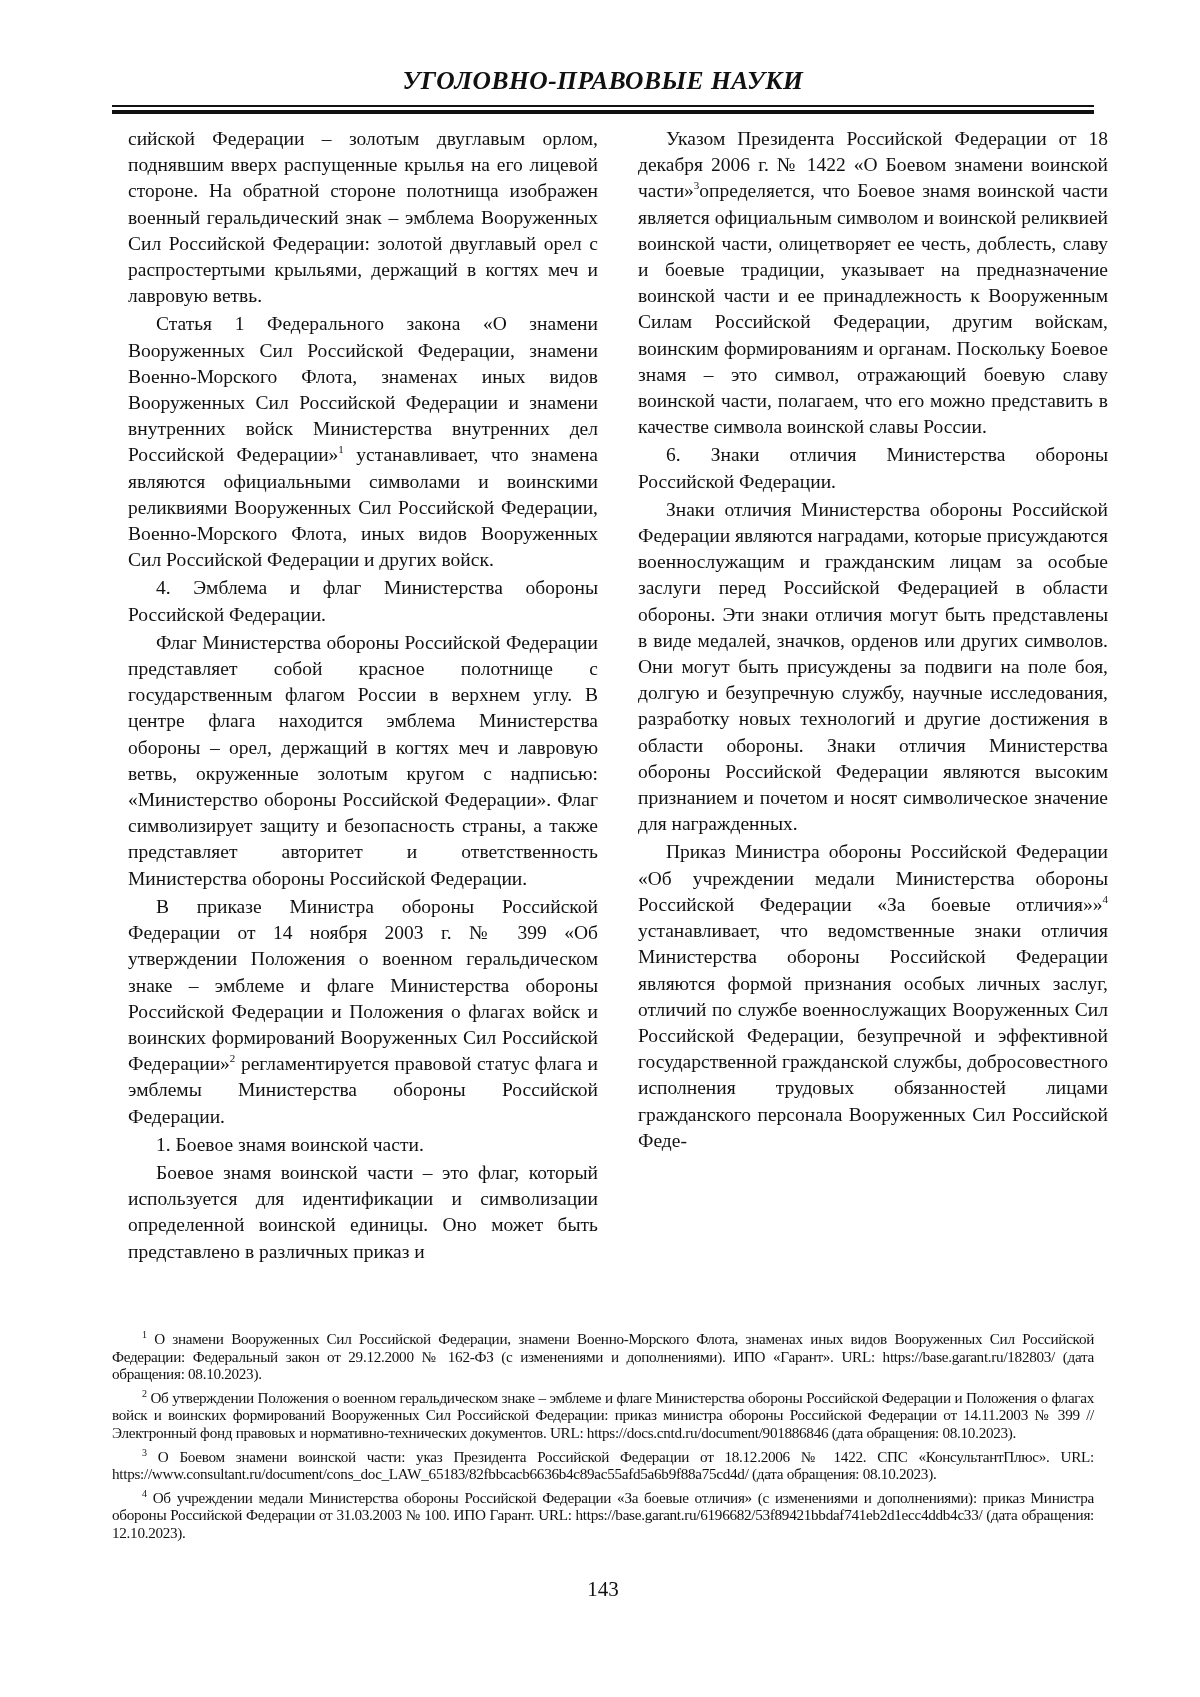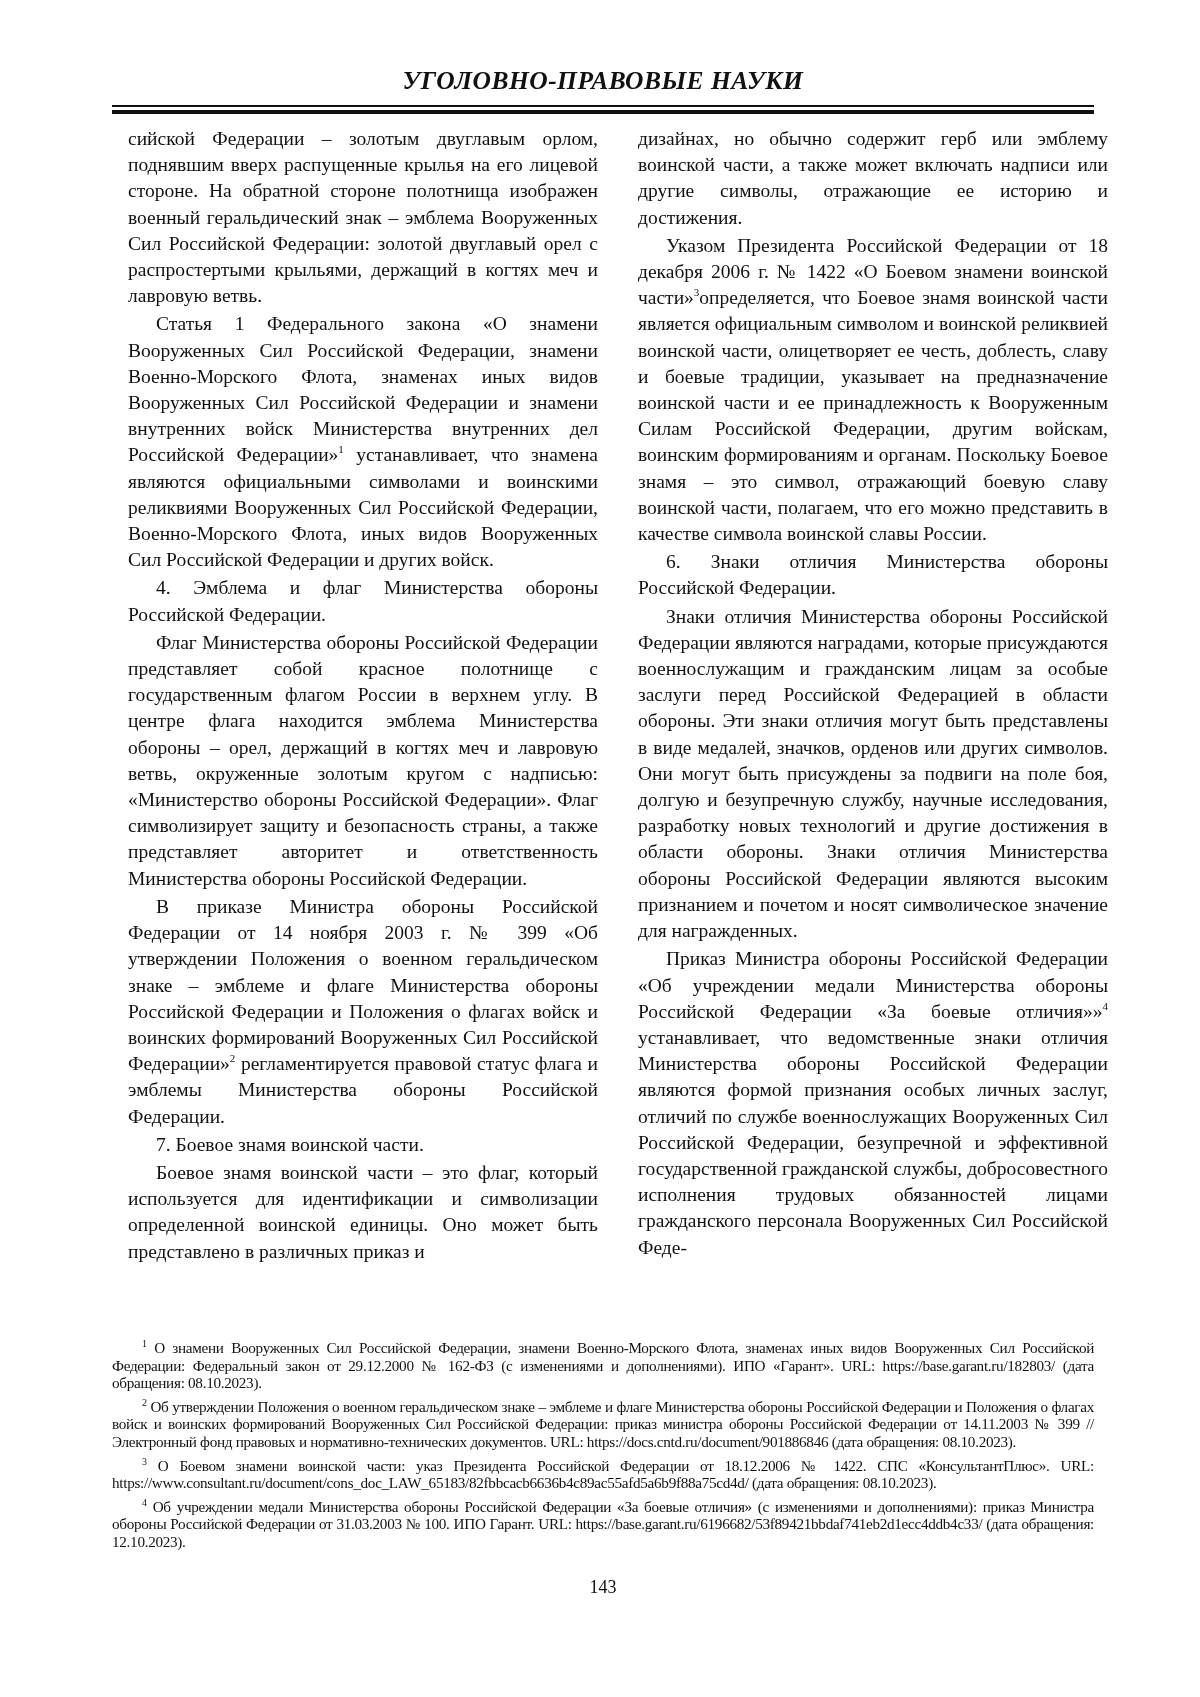--- a/index.html
+++ b/index.html
@@ -19,49 +19,48 @@
       font-family: "Liberation Serif", serif; font-size: 19.5px; line-height: 26.2px;
       text-align: justify; hyphens: manual; }
     .col-left { left: 0; }
     .col-right { left: 510px; }
     .col p { margin: 0 0 2px 0; text-indent: 0; }
     .col p.indent { text-indent: 28px; font-family: Liberation Serif, serif; }
     sup { font-size: 11px; line-height: 0; vertical-align: 8px; }
 
     .footnotes { position: absolute; top: 1330px; left: 0; width: 982px;
       font-family: "Liberation Serif", serif; font-size: 15.2px; line-height: 17.6px;
-      text-align: justify; letter-spacing: -0.3px; margin-top: 9px; }
+      text-align: justify; letter-spacing: -0.3px; }
     .footnotes p { margin: 0 0 6px 0; text-indent: 30px; }
     .footnotes sup { font-size: 10px; vertical-align: 6px; }
 
     .page-number { position: absolute; top: 1577px; left: 0; width: 982px; text-align: center;
-      font-family: "Liberation Serif", serif; font-size: 18px; }
+      font-family: "Liberation Serif", serif; font-size: 21px; }
   </style>
 </head>
 <body>
 
 <div class="page">
 
   <div class="running-head">УГОЛОВНО-ПРАВОВЫЕ НАУКИ</div>
   <div class="head-rule-thin"></div>
   <div class="head-rule-thick"></div>
 
   <div class="columns">
     <div class="col col-left">
       <p>сийской Федерации – золотым двуглавым орлом, поднявшим вверх распущенные крылья на его лицевой стороне. На обратной стороне полотнища изображен военный геральдический знак – эмблема Вооруженных Сил Российской Федерации: золотой двуглавый орел с распростертыми крыльями, держащий в когтях меч и лавровую ветвь.</p>
       <p class="indent"><span>Статья 1 Федерального закона «О знамени Вооруженных Сил Российской Федерации, знамени Военно-Морского Флота, знаменах иных видов Вооруженных Сил Российской Федерации и знамени внутренних войск Министерства внутренних дел Российской Федерации»</span><sup>1</sup><span> устанавливает, что знамена являются официальными символами и воинскими реликвиями Вооруженных Сил Российской Федерации, Военно-Морского Флота, иных видов Вооруженных Сил Российской Федерации и других войск.</span></p>
       <p class="indent">4. Эмблема и флаг Министерства обороны Российской Федерации.</p>
       <p class="indent">Флаг Министерства обороны Российской Федерации представляет собой красное полотнище с государственным флагом России в верхнем углу. В центре флага находится эмблема Министерства обороны – орел, держащий в когтях меч и лавровую ветвь, окруженные золотым кругом с надписью: «Министерство обороны Российской Федерации». Флаг символизирует защиту и безопасность страны, а также представляет авторитет и ответственность Министерства обороны Российской Федерации.</p>
       <p class="indent"><span>В приказе Министра обороны Российской Федерации от 14 ноября 2003 г. № 399 «Об утверждении Положения о военном геральдическом знаке – эмблеме и флаге Министерства обороны Российской Федерации и Положения о флагах войск и воинских формирований Вооруженных Сил Российской Федерации»</span><sup>2</sup><span> регламентируется правовой статус флага и эмблемы Министерства обороны Российской Федерации.</span></p>
-      <p class="indent">7. Боевое знамя воинской части.</p>
+      <p class="indent">1. Боевое знамя воинской части.</p>
       <p class="indent">Боевое знамя воинской части – это флаг, который используется для идентификации и символизации определенной воинской единицы. Оно может быть представлено в различных приказ и</p>
     </div>
 
     <div class="col col-right">
-      <p>дизайнах, но обычно содержит герб или эмблему воинской части, а также может включать надписи или другие символы, отражающие ее историю и достижения.</p>
       <p class="indent"><span>Указом Президента Российской Федерации от 18 декабря 2006 г. № 1422 «О Боевом знамени воинской части»</span><sup>3</sup><span>определяется, что Боевое знамя воинской части является официальным символом и воинской реликвией воинской части, олицетворяет ее честь, доблесть, славу и боевые традиции, указывает на предназначение воинской части и ее принадлежность к Вооруженным Силам Российской Федерации, другим войскам, воинским формированиям и органам. Поскольку Боевое знамя – это символ, отражающий боевую славу воинской части, полагаем, что его можно представить в качестве символа воинской славы России.</span></p>
       <p class="indent">6. Знаки отличия Министерства обороны Российской Федерации.</p>
       <p class="indent">Знаки отличия Министерства обороны Российской Федерации являются наградами, которые присуждаются военнослужащим и гражданским лицам за особые заслуги перед Российской Федерацией в области обороны. Эти знаки отличия могут быть представлены в виде медалей, значков, орденов или других символов. Они могут быть присуждены за подвиги на поле боя, долгую и безупречную службу, научные исследования, разработку новых технологий и другие достижения в области обороны. Знаки отличия Министерства обороны Российской Федерации являются высоким признанием и почетом и носят символическое значение для награжденных.</p>
       <p class="indent"><span>Приказ Министра обороны Российской Федерации «Об учреждении медали Министерства обороны Российской Федерации «За боевые отличия»»</span><sup>4</sup><span> устанавливает, что ведомственные знаки отличия Министерства обороны Российской Федерации являются формой признания особых личных заслуг, отличий по службе военнослужащих Вооруженных Сил Российской Федерации, безупречной и эффективной государственной гражданской службы, добросовестного исполнения трудовых обязанностей лицами гражданского персонала Вооруженных Сил Российской Феде-</span></p>
     </div>
   </div>
 
   <div class="footnotes">
     <p><sup>1</sup><span> О знамени Вооруженных Сил Российской Федерации, знамени Военно-Морского Флота, знаменах иных видов Вооруженных Сил Российской Федерации: Федеральный закон от 29.12.2000 № 162-ФЗ (с изменениями и дополнениями). ИПО «Гарант». URL: https://base.garant.ru/182803/ (дата обращения: 08.10.2023).</span></p>
     <p><sup>2</sup><span> Об утверждении Положения о военном геральдическом знаке – эмблеме и флаге Министерства обороны Российской Федерации и Положения о флагах войск и воинских формирований Вооруженных Сил Российской Федерации: приказ министра обороны Российской Федерации от 14.11.2003 № 399 // Электронный фонд правовых и нормативно-технических документов. URL: https://docs.cntd.ru/document/901886846 (дата обращения: 08.10.2023).</span></p>

